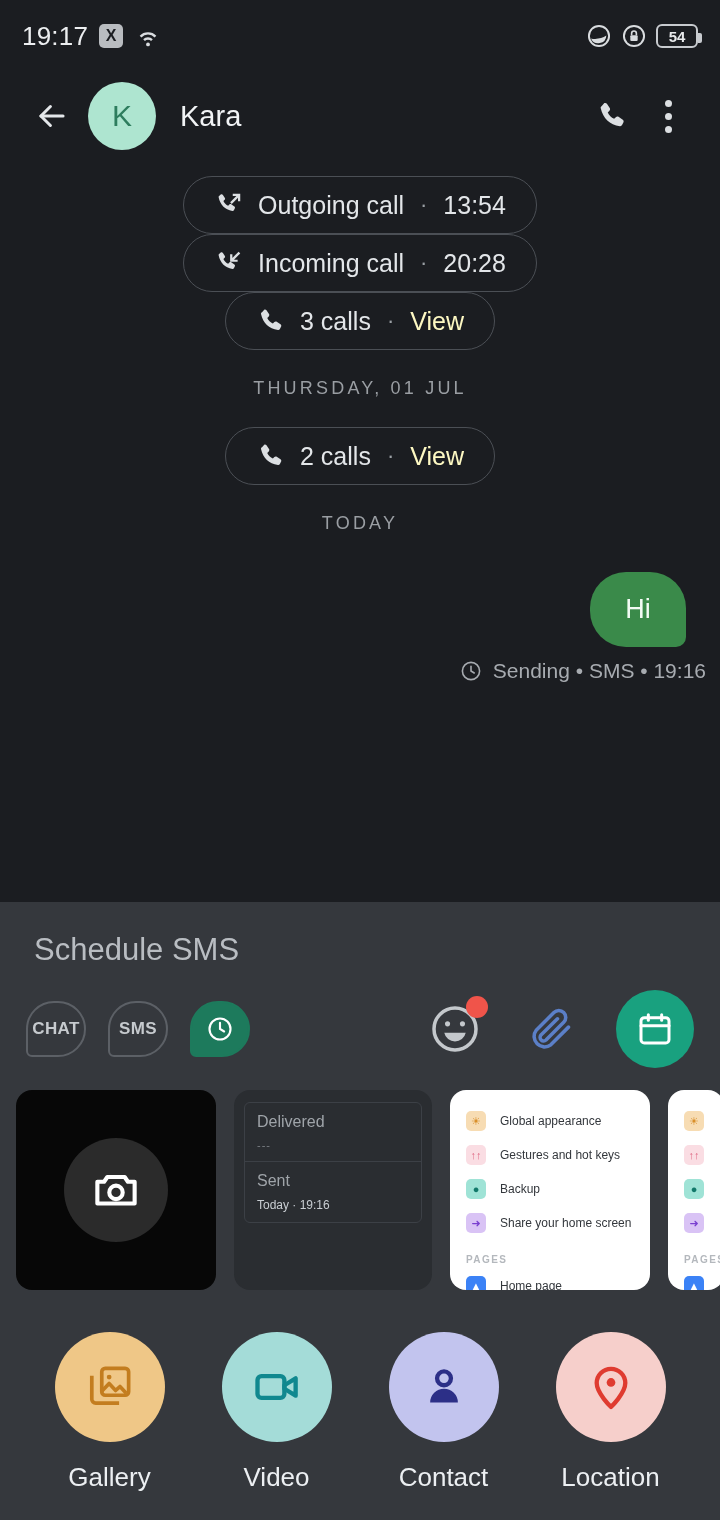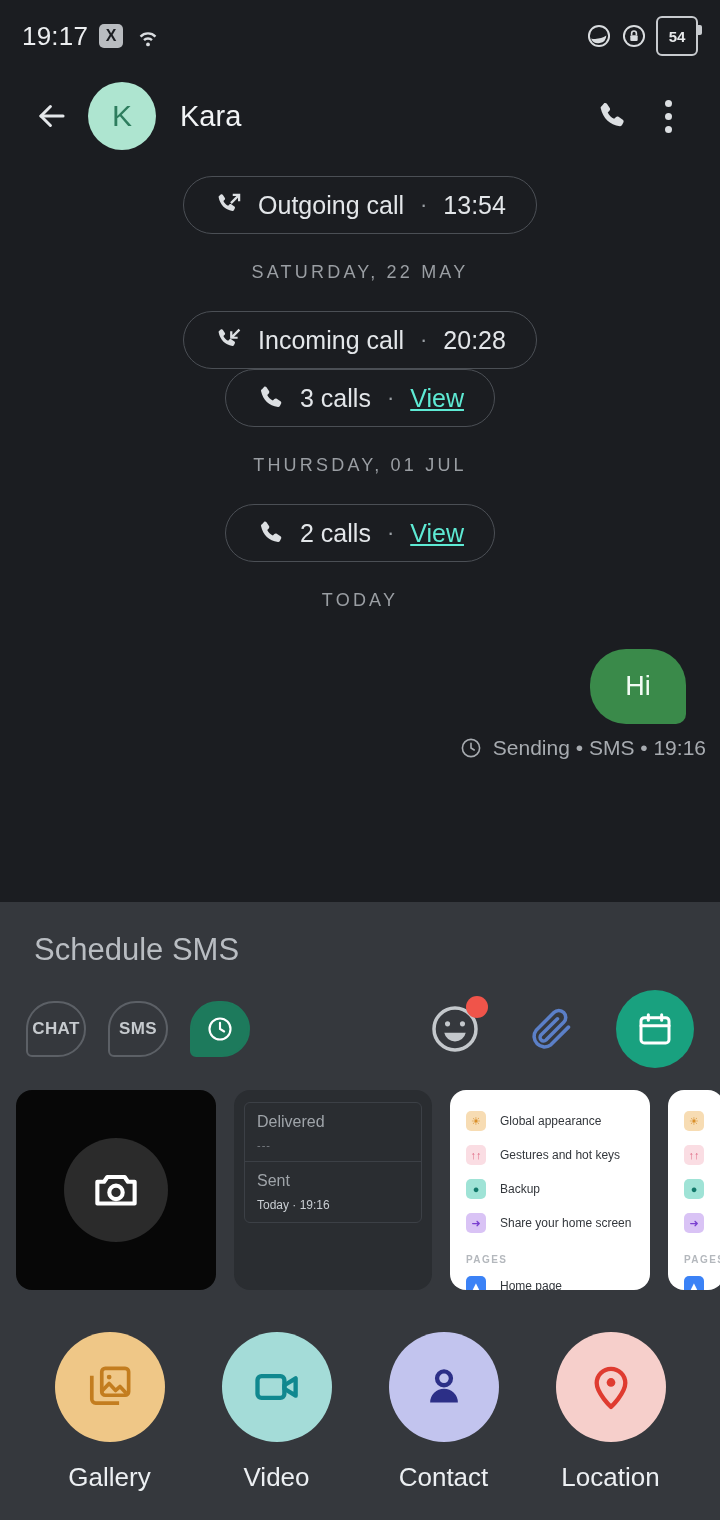--- a/index.html
+++ b/index.html
@@ -20,21 +20,21 @@
   .sb-left { display:flex; align-items:center; gap:11px; }
   .sb-time { color:#eceef0; font-size:26px; letter-spacing:.2px; }
   .sb-x {
     width:24px; height:24px; border-radius:5px; background:#b9bcc0;
     color:#1b1d21; font-size:16px; font-weight:bold; line-height:24px;
     text-align:center;
   }
   .sb-right { display:flex; align-items:center; gap:9px; }
   .icon-svg { display:block; }
   .batt {
-    position:relative; width:42px; height:40px; border:2px solid #c8cbcf;
+    position:relative; width:42px; height:24px; border:2px solid #c8cbcf;
     border-radius:6px; display:flex; align-items:center; justify-content:center;
   }
   .batt::after {
     content:""; position:absolute; right:-6px; top:7px; width:4px; height:10px;
     background:#c8cbcf; border-radius:0 2px 2px 0;
   }
   .batt span { font-size:15px; color:#e8eaec; font-weight:bold; }
 
   
   .appbar {
@@ -61,21 +61,21 @@
     text-align:center; color:#9a9ea3; font-size:18px;
     letter-spacing:3.2px; margin:28px 0;
   }
   .chiprow { display:flex; justify-content:center; }
   .chip {
     display:inline-flex; align-items:center; gap:14px;
     border:1px solid #4b4f55; border-radius:32px;
     padding:13px 30px; color:#e3e6e9; font-size:25px; cursor:pointer;
   }
   .chip .sep { color:#9ba0a5; font-size:22px; margin:0 2px; }
-  .chip .viewlink { color:#5eead4;text-decoration:underline; }
+  .chip .viewlink { color:#fef9c3; }
   .chip-ico { width:30px; height:30px; flex:0 0 30px; }
 
   .msgrow { display:flex; justify-content:flex-end; padding:0 34px; margin-top:38px; }
   .bubble {
     background:#3a8a4a; color:#f2fbf4; font-size:27px;
     padding:22px 34px; border-radius:36px 36px 10px 36px; min-width:96px;
     text-align:center; cursor:pointer;
   }
   .statusrow {
     display:flex; justify-content:flex-end; align-items:center; gap:10px;
@@ -225,21 +225,20 @@
             <path d="M5.6 3.4c.5-.2 1.1-.1 1.4.4l1.7 2.5c.3.5.2 1.1-.2 1.5l-1 1c.8 1.7 2.1 3 3.8 3.8l1-1c.4-.4 1-.5 1.5-.2l2.5 1.7c.5.3.6.9.4 1.4l-.8 1.7c-.2.5-.7.7-1.2.6-6-1.2-9.8-5-11-11-.1-.5.1-1 .6-1.2z"></path>
             <path d="M15 3h6v6h-1.8V6.1l-5 5-1.3-1.3 5-5H15z"></path>
           </svg>
         </span>
         <span>Outgoing call</span>
         <span class="sep">·</span>
         <span>13:54</span>
       </div>
     </div>
 
-    <div class="daydiv">SATURDAY, 22 MAY</div>
 
     <div class="chiprow">
       <div class="chip">
         <span class="chip-ico">
           <svg width="30" height="30" viewBox="0 0 24 24" fill="#dcdfe2">
             <path d="M5.6 3.4c.5-.2 1.1-.1 1.4.4l1.7 2.5c.3.5.2 1.1-.2 1.5l-1 1c.8 1.7 2.1 3 3.8 3.8l1-1c.4-.4 1-.5 1.5-.2l2.5 1.7c.5.3.6.9.4 1.4l-.8 1.7c-.2.5-.7.7-1.2.6-6-1.2-9.8-5-11-11-.1-.5.1-1 .6-1.2z"></path>
             <path d="M21 4.3l-5 5h2.9V11h-6V5h1.8v2.9l5-5z"></path>
           </svg>
         </span>
         <span>Incoming call</span>

